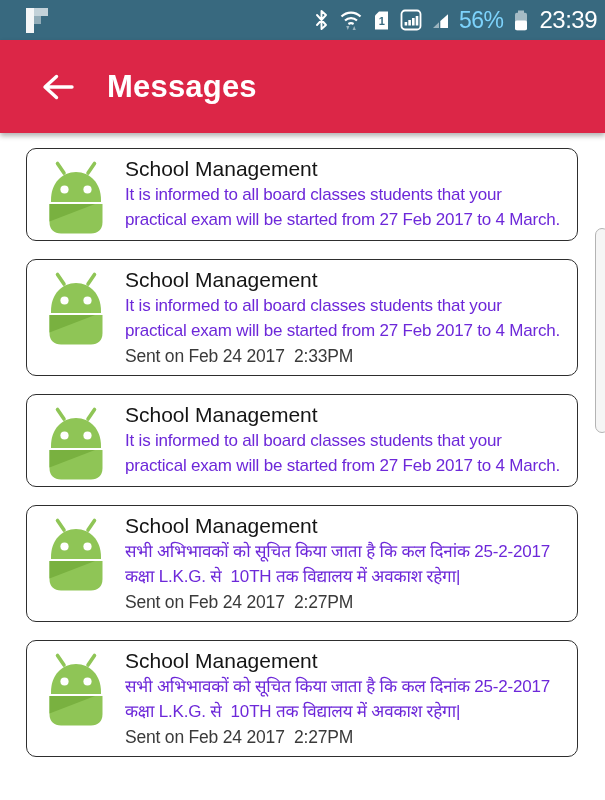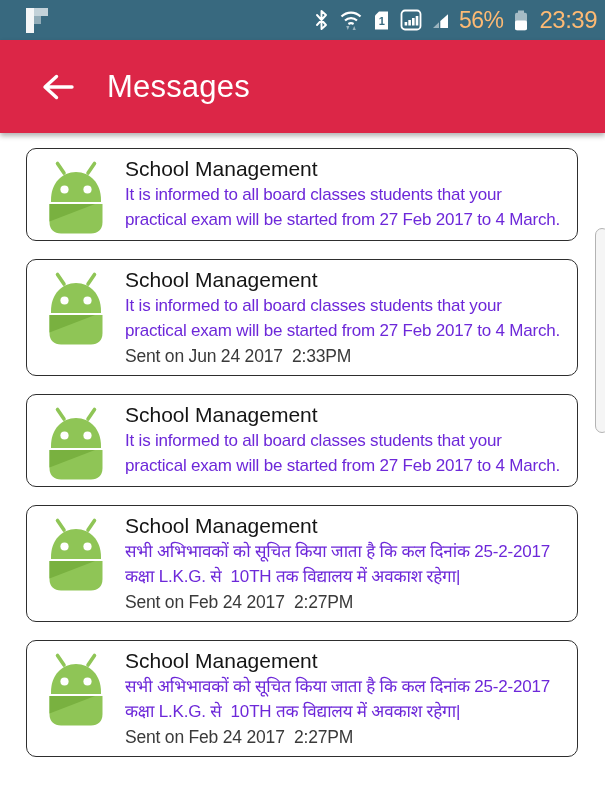--- a/index.html
+++ b/index.html
@@ -13,31 +13,31 @@
   .statusbar {
     height:40px; background:#38697F; display:flex; align-items:center;
     padding:0 8px 0 26px; color:#fff;
   }
   .fb-icon { position:relative; width:25px; height:25px; margin-top:1px; }
   .fb-col  { position:absolute; left:0;  top:0;  width:8px;  height:25px; background:#f4f6f7; }
   .fb-top  { position:absolute; left:8px; top:0; width:14px; height:8px;  background:rgba(255,255,255,0.70); }
   .fb-mid  { position:absolute; left:8px; top:8px; width:7px; height:8px; background:rgba(255,255,255,0.45); }
   .sb-right { margin-left:auto; display:flex; align-items:center; gap:10px; }
   .sb-right svg { display:block; }
-  .sb-text { font-size:23px; color:#fdba74; letter-spacing:-0.5px; }
-  .sb-time { font-size:24px; color:#fdba74; letter-spacing:-0.5px; }
+  .sb-text { font-size:23px; color:#7dd3fc; letter-spacing:-0.5px; }
+  .sb-time { font-size:24px; color:#ffffff; letter-spacing:-0.5px; }
   
   .appbar {
     height:93px; background:#DC2647; display:flex; align-items:center;
     padding-left:38px; box-shadow:0 3px 5px rgba(0,0,0,0.30);
     position:relative; z-index:3;
   }
   .back-btn { width:40px; height:40px; display:flex; align-items:center; justify-content:center;
               background:none; border:none; cursor:pointer; }
-  .appbar-title { color:#fff; font-size:31px; font-weight:normal; margin-left:29px; letter-spacing:0.2px; }
+  .appbar-title { color:#fff; font-size:31px; font-weight:bold; margin-left:29px; letter-spacing:0.2px; }
   
   .msg-list { padding:15px 27px 10px 26px; display:flex; flex-direction:column; gap:18px; }
   .card {
     background:#fff; border:1.5px solid #2e2e2e; border-radius:10px;
     display:flex; padding:5px 9px 6px 16px; cursor:pointer;
   }
   .droid { flex-shrink:0; margin:6px 16px 0 0; }
   .card-content { min-width:0; padding-top:2px; }
   .card-title { font-size:21px; font-weight:normal; color:#151515; line-height:26px; }
   .card-body  { font-size:17px; color:#6d28d9; line-height:25px; letter-spacing:-0.2px; white-space:pre; }
@@ -129,21 +129,21 @@
         <path d="M8 42 L8 40 C8 23 19 12 33 12 C47 12 58 23 58 40 L58 42 Z" fill="#8FC556"></path>
         <circle cx="21.5" cy="29.5" r="4.1" fill="#fff"></circle>
           <circle cx="44.5" cy="29.5" r="4.1" fill="#fff"></circle>
         <path d="M6.5 44 H59.5 V62 C59.5 69.5 55 73.5 48 73.5 H18 C11 73.5 6.5 69.5 6.5 62 Z" fill="#8FC556"></path>
         <polygon points="6.5,44 52,44 6.5,61.5" fill="#79B140"></polygon>
       </svg>
       <div class="card-content">
         <div class="card-title">School Management</div>
         <div class="card-body">It is informed to all board classes students that your
 practical exam will be started from 27 Feb 2017 to 4 March.</div>
-        <div class="card-sent">Sent on Jun 24 2017  2:33PM</div>
+        <div class="card-sent">Sent on Feb 24 2017  2:33PM</div>
       </div>
     </div>
 
     <div class="card">
       <svg class="droid" width="66" height="74" viewBox="0 0 66 74">
         <path d="M21 13 L14.5 3.5 M45 13 L51.5 3.5" stroke="#8FC556" stroke-width="3.6" stroke-linecap="round"></path>
         <path d="M8 42 L8 40 C8 23 19 12 33 12 C47 12 58 23 58 40 L58 42 Z" fill="#8FC556"></path>
         <circle cx="21.5" cy="29.5" r="4.1" fill="#fff"></circle>
           <circle cx="44.5" cy="29.5" r="4.1" fill="#fff"></circle>
         <path d="M6.5 44 H59.5 V62 C59.5 69.5 55 73.5 48 73.5 H18 C11 73.5 6.5 69.5 6.5 62 Z" fill="#8FC556"></path>

